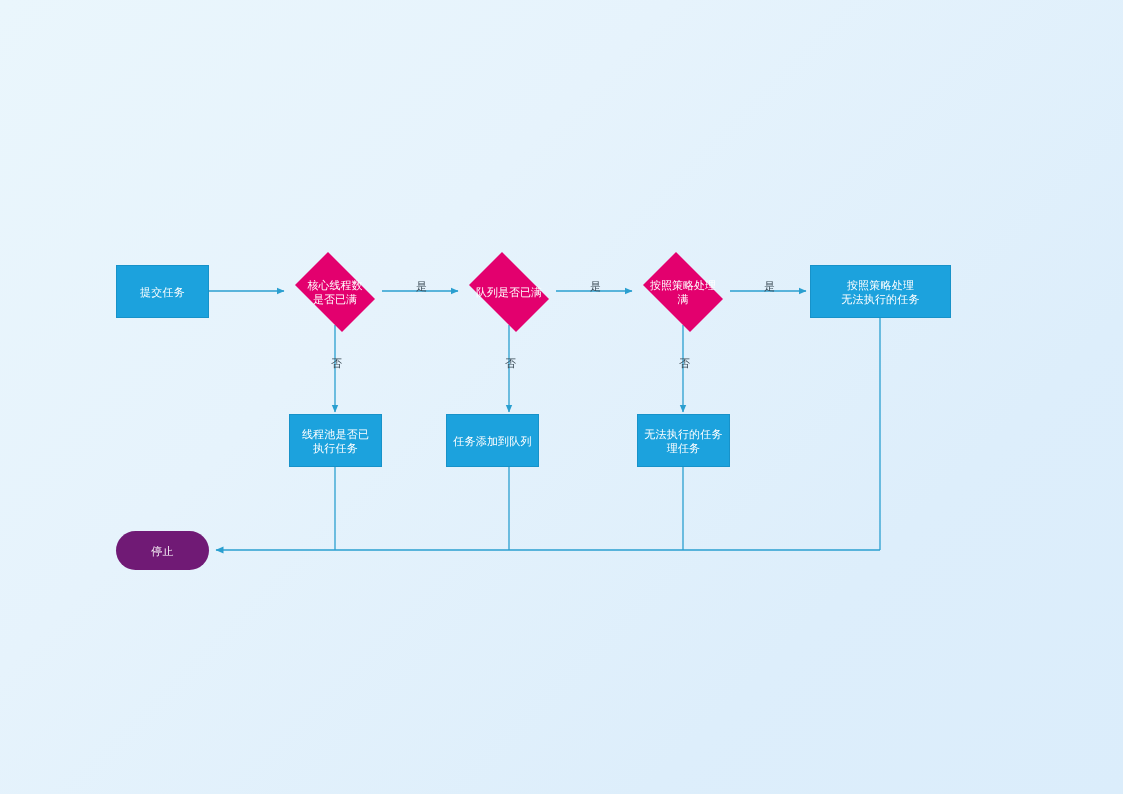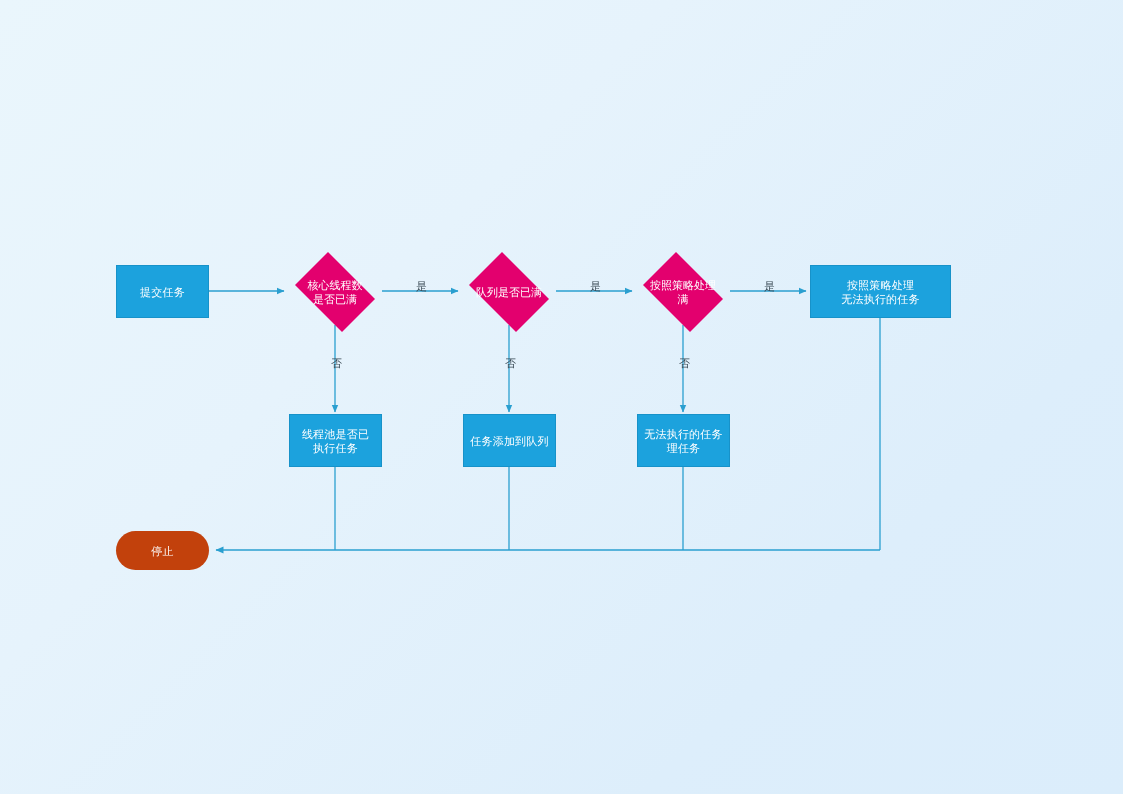--- a/index.html
+++ b/index.html
@@ -46,21 +46,21 @@
     z-index: 3;
     padding: 0 4px;
     white-space: pre-line;
   }
 
   .rect {
     background: #1ca2dd;
     border: 1px solid #1792c9;
   }
   .terminator {
-    background: #c2410c;
+    background: #701a75;
     border-radius: 999px;
   }
   .diamond-wrap {
     position: absolute;
     display: flex;
     align-items: center;
     justify-content: center;
   }
   .diamond-wrap .shape {
     position: absolute;
@@ -154,21 +154,21 @@
   <div class="node rect" style="left:810px; top:225px; width:141px; height:53px;">
     <span class="label">按照策略处理
 无法执行的任务</span>
   </div>
 
   <div class="node rect" style="left:289px; top:374px; width:93px; height:53px;">
     <span class="label">线程池是否已
 执行任务</span>
   </div>
 
-  <div class="node rect" style="left:463px; top:374px; width:93px; height:53px;justify-content:center;">
+  <div class="node rect" style="left:446px; top:374px; width:93px; height:53px;justify-content:center;">
     <span class="label">任务添加到队列</span>
   </div>
 
   <div class="node rect" style="left:637px; top:374px; width:93px; height:53px;">
     <span class="label">无法执行的任务
 理任务</span>
   </div>
 
   <div class="node terminator" style="left:116px; top:491px; width:93px; height:39px;">
     <span class="label">停止</span>

